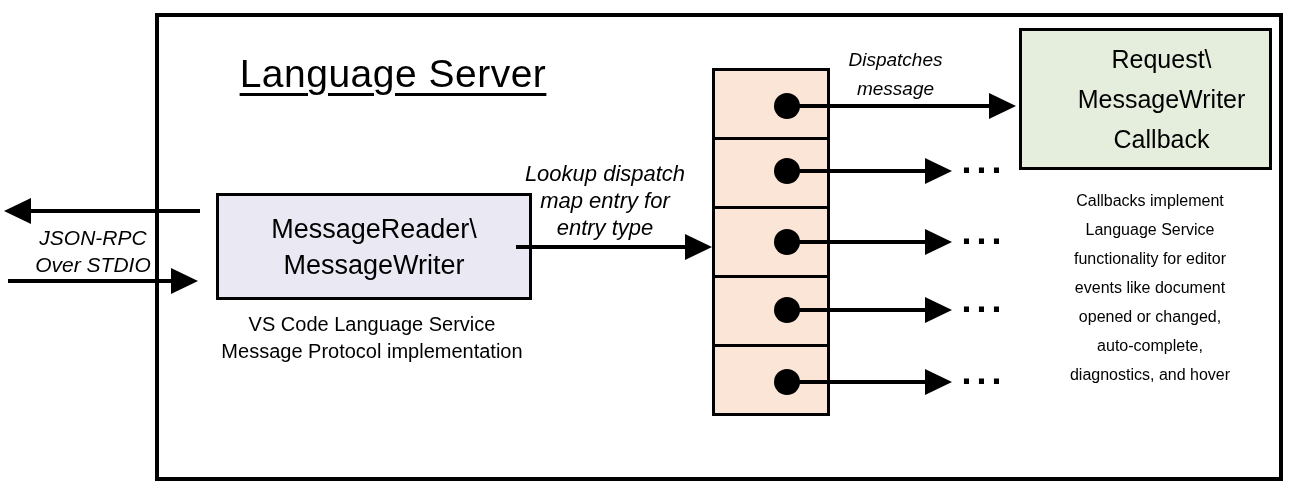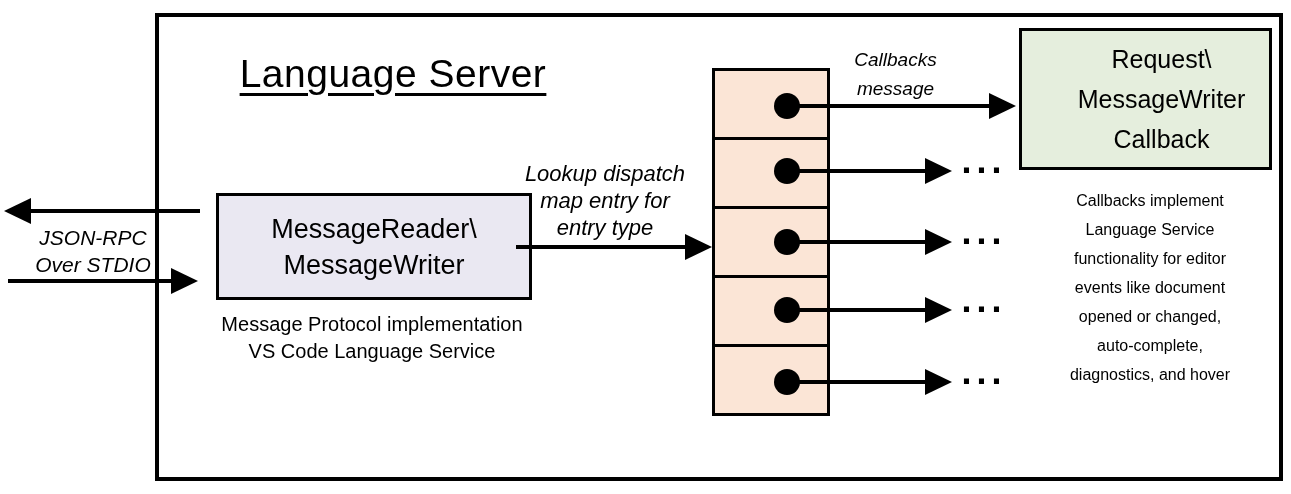--- a/index.html
+++ b/index.html
@@ -171,37 +171,37 @@
 
   <div class="abs outer-box"></div>
 
   <div class="abs title">Language Server</div>
 
   <div class="abs reader-box">
     <span>MessageReader\</span>
     <span>MessageWriter</span>
   </div>
   <div class="abs reader-caption">
+    <div>VS Code Language Service</div>
     <div>Message Protocol implementation</div>
-    <div>VS Code Language Service</div>
   </div>
 
   <div class="abs stdio-label">
     <div>JSON-RPC</div>
     <div>Over STDIO</div>
   </div>
 
   <div class="abs lookup-label">
     <div>Lookup dispatch</div>
     <div>map entry for</div>
     <div>entry type</div>
   </div>
 
   <div class="abs dispatches-label">
-    <div>Callbacks</div>
+    <div>Dispatches</div>
     <div>message</div>
   </div>
 
   <div class="abs dispatch-col">
     <div class="dispatch-cell"></div>
     <div class="dispatch-cell"></div>
     <div class="dispatch-cell"></div>
     <div class="dispatch-cell"></div>
     <div class="dispatch-cell"></div>
   </div>

